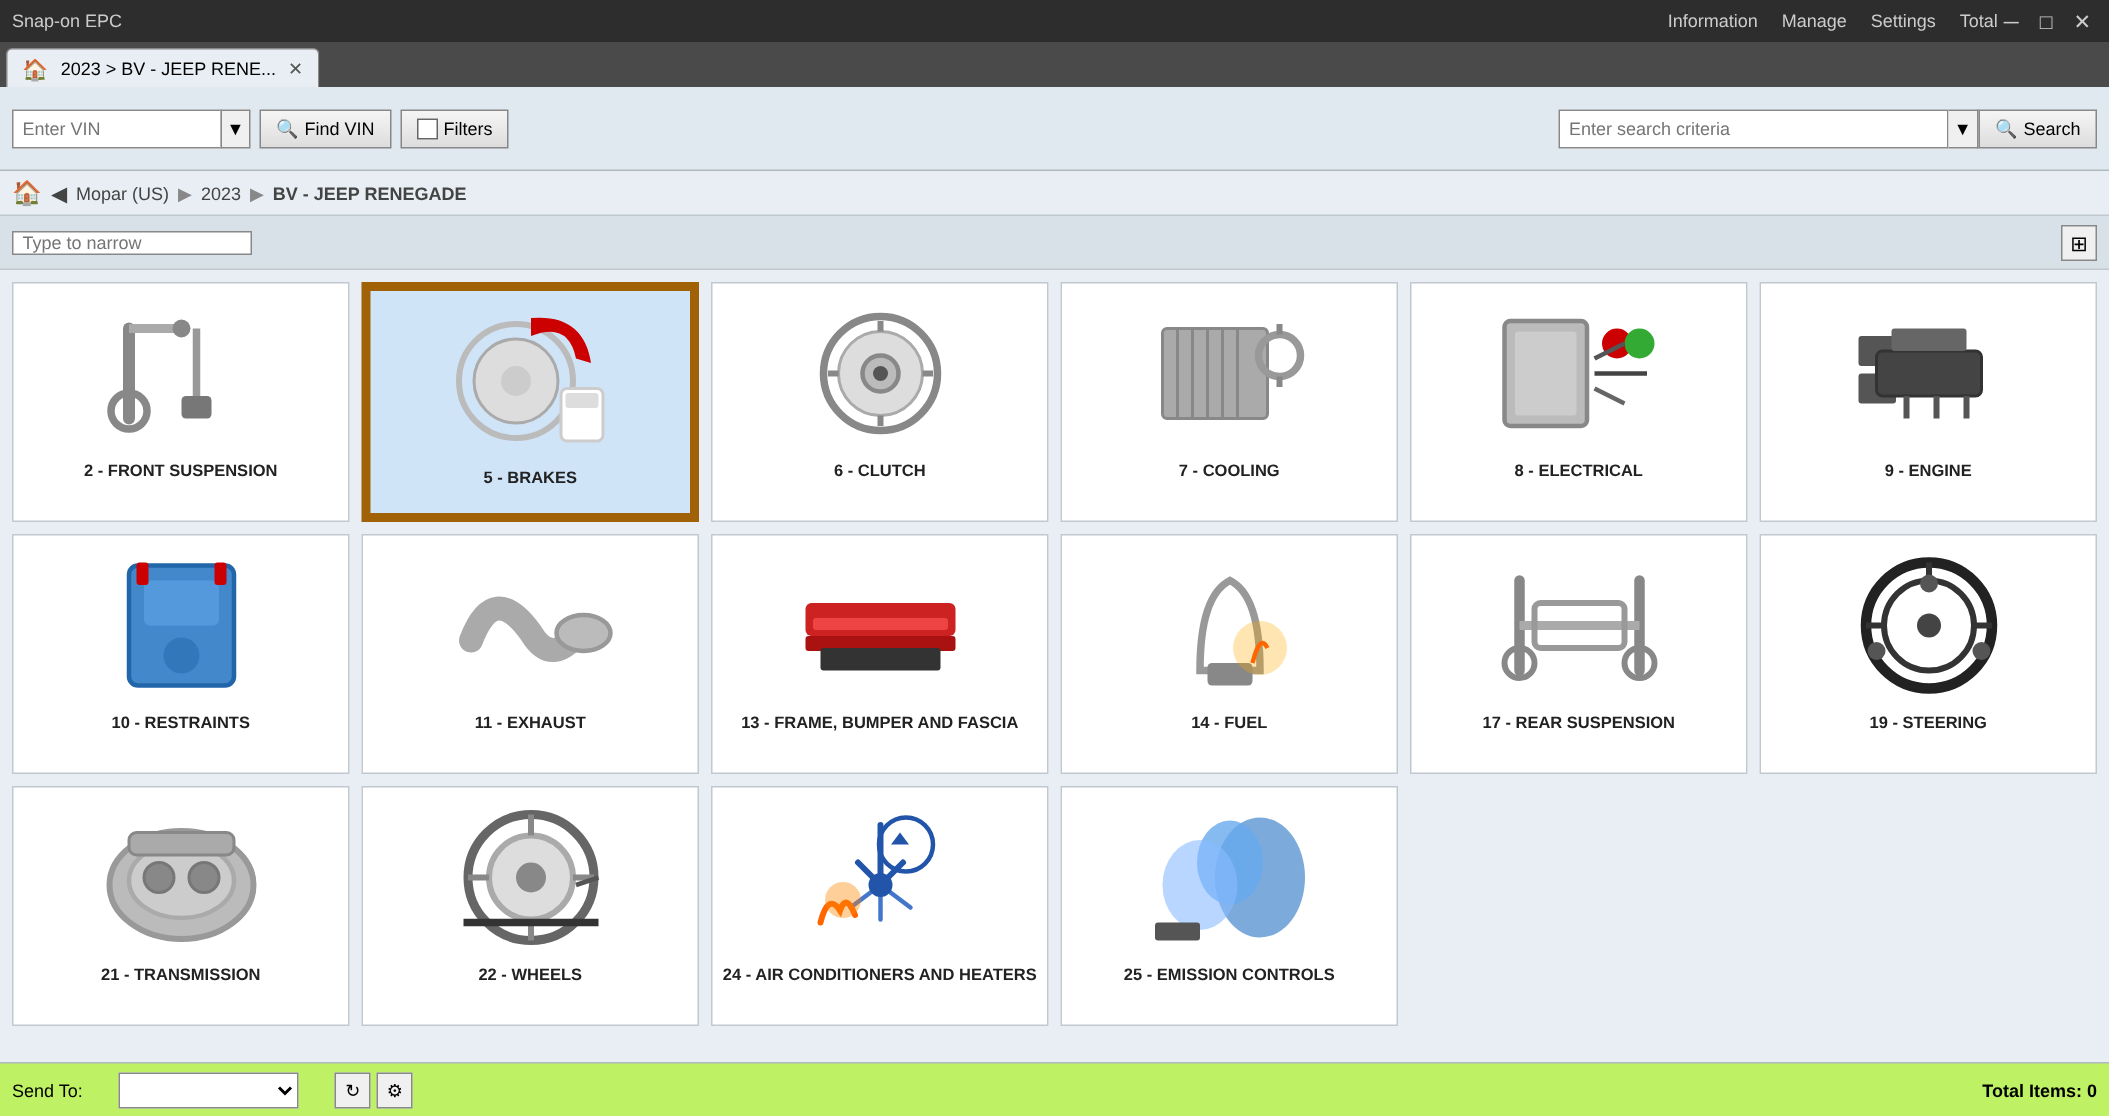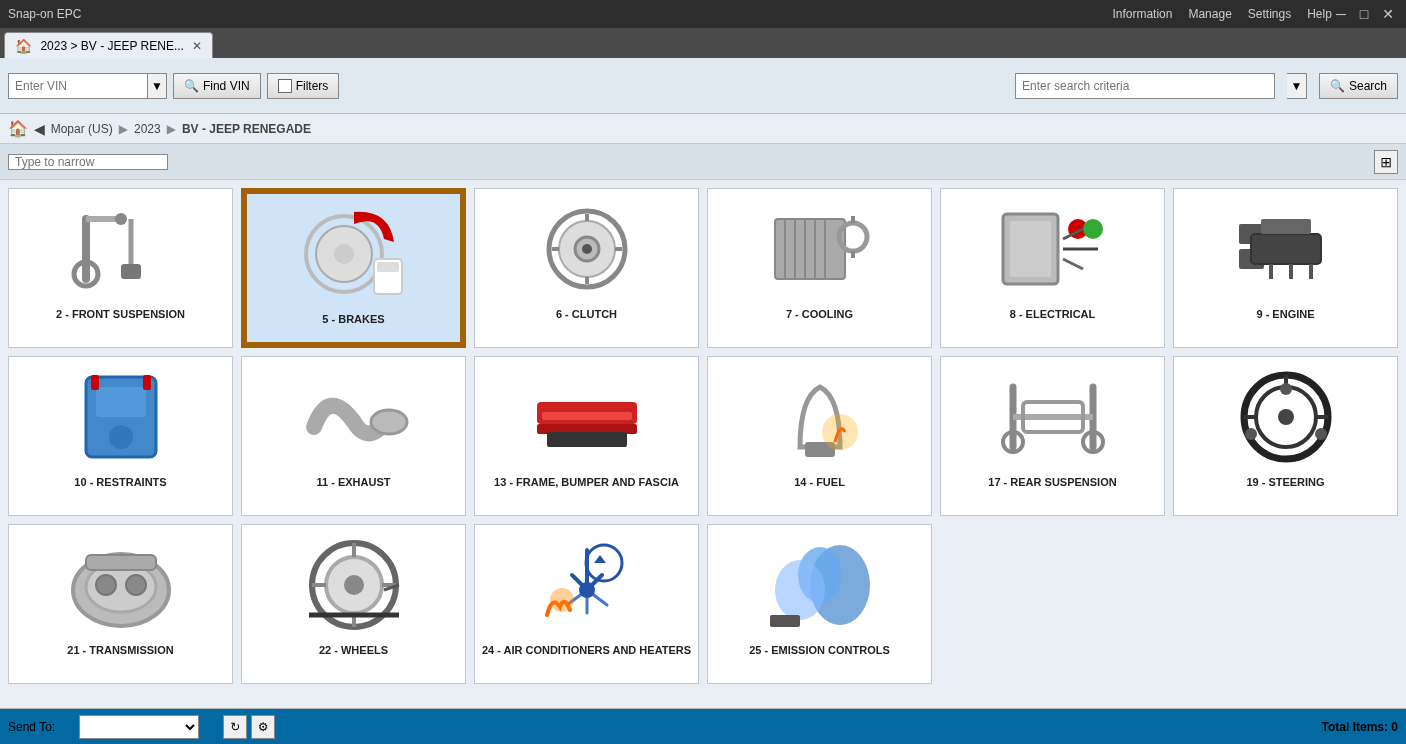--- a/index.html
+++ b/index.html
@@ -80,21 +80,21 @@
       padding: 0 10px;
       font-size: 12px;
       cursor: pointer;
       display: flex;
       align-items: center;
       gap: 4px;
     }
     .filters-btn { display: flex; align-items: center; gap: 4px; }
     .checkbox-icon { width: 14px; height: 14px; border: 1px solid #666; background: white; display: inline-block; }
 
-    .search-area { margin-left: auto; display: flex; gap: 12px; align-items: center; }
+    .search-area { margin-left: auto; display: flex; gap: 0; align-items: center; }
     .search-input {
       border: 1px solid #888;
       background: white;
       height: 26px;
       width: 260px;
       padding: 0 6px;
       font-size: 12px;
     }
     .search-dropdown-btn {
       border: 1px solid #888;
@@ -215,21 +215,21 @@
       line-height: 1.3;
     }
 
     
     .grid-container::-webkit-scrollbar { width: 14px; }
     .grid-container::-webkit-scrollbar-track { background: #d0d8e0; }
     .grid-container::-webkit-scrollbar-thumb { background: #a0a8b0; border: 1px solid #888; }
 
     
     .status-bar {
-      background: #0369a1;
+      background: #bef264;
       height: 36px;
       display: flex;
       align-items: center;
       padding: 0 8px;
       gap: 24px;
       border-top: 1px solid #b0b8c0;
       position: absolute;
       bottom: 0;
       width: 100%;
     }
@@ -265,21 +265,21 @@
 <body>
 
 <div class="main-wrapper">
 
   <div class="title-bar">
     <span class="title-bar-title">Snap-on EPC</span>
     <div class="top-nav">
       <a>Information</a>
       <a>Manage</a>
       <a>Settings</a>
-      <a>Help</a>
+      <a>Total</a>
     </div>
     <div class="title-bar-controls">
       <span>─</span>
       <span>□</span>
       <span>✕</span>
     </div>
   </div>
 
   <div class="tab-bar">
     <div class="tab">

